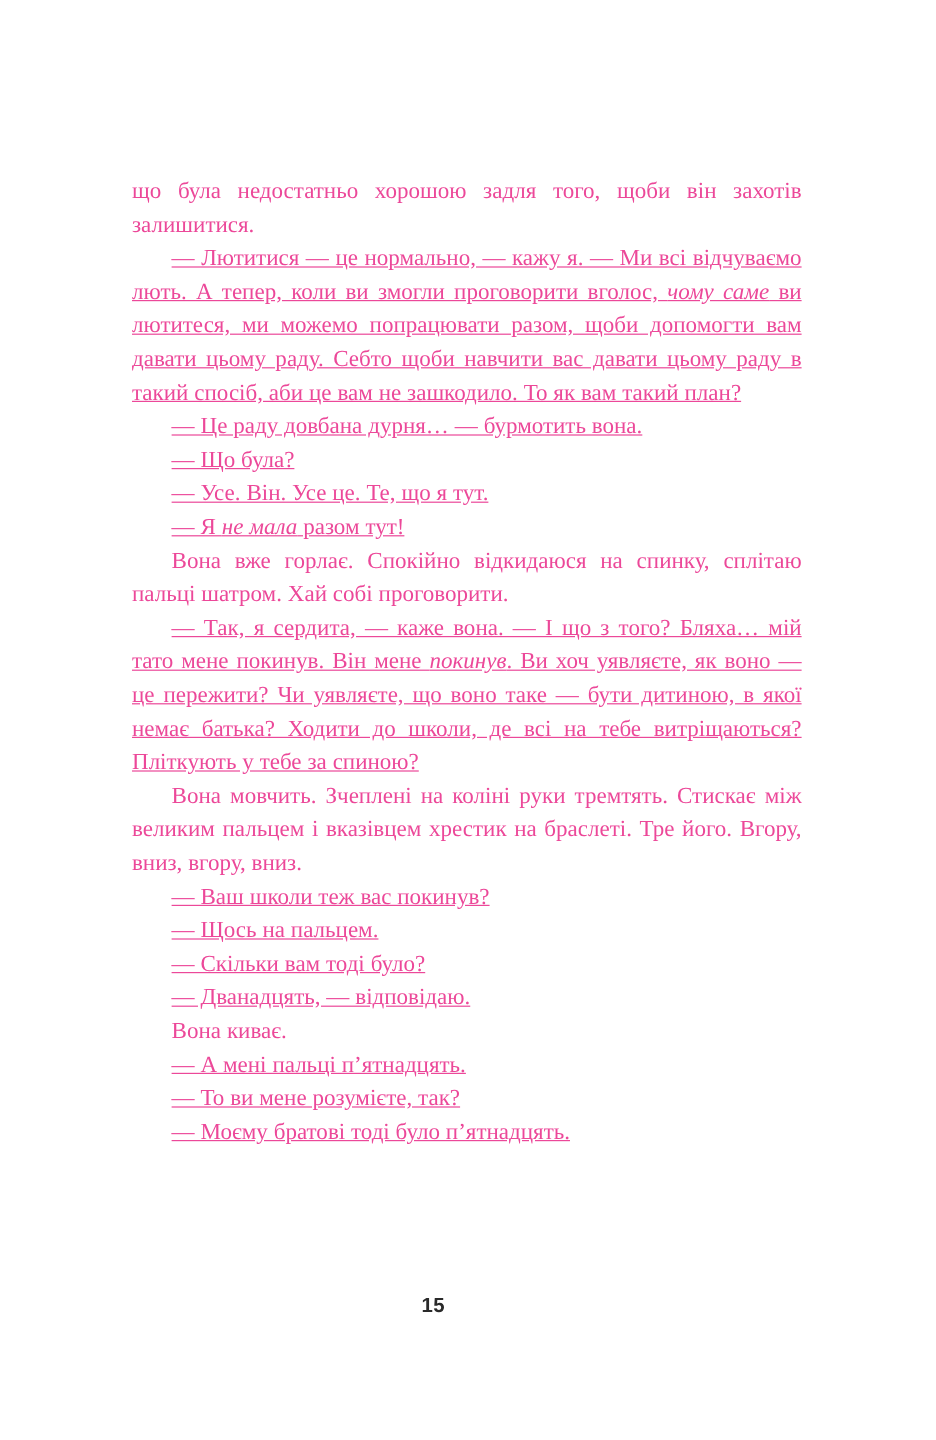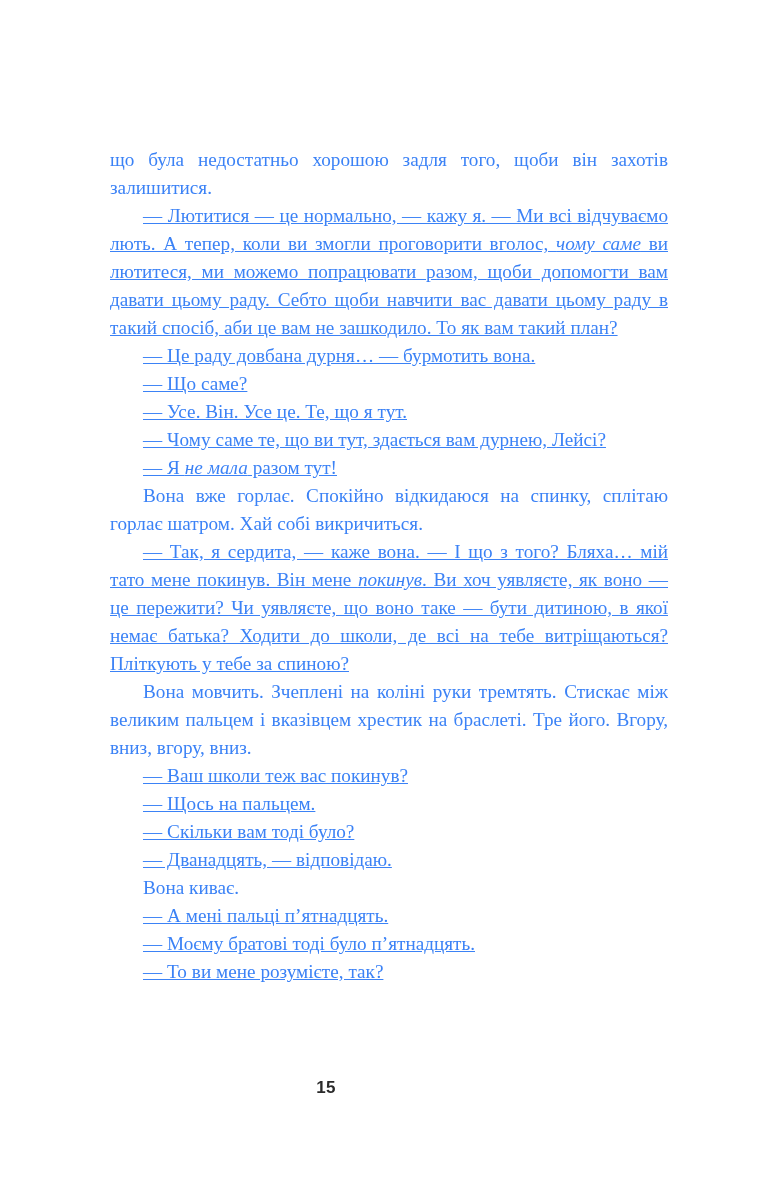--- a/index.html
+++ b/index.html
@@ -23,21 +23,21 @@
     left: 110px;
     top: 146px;
     width: 558px;
   }
 
   
   .para {
     font-family: "Liberation Serif", "DejaVu Serif", serif;
     font-size: 19.2px;
     line-height: 28px;
-    color: #3b82f6;
+    color: #ec4899;
     text-align: justify;
     text-justify: inter-word;
     margin: 0;
     padding: 0;
     hyphens: manual;
     -webkit-hyphens: manual;
     word-spacing: 0.1px;
   }
 
   
@@ -75,43 +75,43 @@
     position: absolute;
     left: 0;
     top: 1078px;
     width: 652px;
     text-align: center;
     font-family: "Liberation Sans", "DejaVu Sans", sans-serif;
     font-size: 17px;
     font-weight: 600;
     letter-spacing: 0.2px;
     color: #2a2a2a;
+    padding-left: 35px;
   }
 </style>
 </head>
 <body>
 
 <div class="page">
 
   <div class="text-block">
       <p class="para continued no-stretch"><span>що була недостатньо хорошою задля того, щоби він захотів залишитися.</span></p>
       <p class="para dialogue no-stretch"><span>— Лютитися — це нормально, — кажу я. — Ми всі відчуваємо лють. А тепер, коли ви змогли проговорити вголос, </span><em>чому саме</em><span> ви лютитеся, ми можемо попрацювати разом, щоби допомогти вам давати цьому раду. Себто щоби навчити вас давати цьому раду в такий спосіб, аби це вам не зашкодило. То як вам такий план?</span></p>
       <p class="para dialogue no-stretch"><span>— Це раду довбана дурня… — бурмотить вона.</span></p>
-      <p class="para dialogue no-stretch"><span>— Що саме?</span></p>
+      <p class="para dialogue no-stretch"><span>— Що була?</span></p>
       <p class="para dialogue no-stretch"><span>— Усе. Він. Усе це. Те, що я тут.</span></p>
-      <p class="para dialogue no-stretch"><span>— Чому саме те, що ви тут, здається вам дурнею, Лейсі?</span></p>
       <p class="para dialogue no-stretch"><span>— Я </span><em>не мала</em><span> разом тут!</span></p>
-      <p class="para indented no-stretch"><span>Вона вже горлає. Спокійно відкидаюся на спинку, сплітаю горлає шатром. Хай собі викричиться.</span></p>
+      <p class="para indented no-stretch"><span>Вона вже горлає. Спокійно відкидаюся на спинку, сплітаю пальці шатром. Хай собі проговорити.</span></p>
       <p class="para dialogue no-stretch"><span>— Так, я сердита, — каже вона. — І що з того? Бляха… мій тато мене покинув. Він мене </span><em>покинув</em><span>. Ви хоч уявляєте, як воно — це пережити? Чи уявляєте, що воно таке — бути дитиною, в якої немає батька? Ходити до школи, де всі на тебе витріщаються? Пліткують у тебе за спиною?</span></p>
       <p class="para indented no-stretch"><span>Вона мовчить. Зчеплені на коліні руки тремтять. Стискає між великим пальцем і вказівцем хрестик на браслеті. Тре його. Вгору, вниз, вгору, вниз.</span></p>
       <p class="para dialogue no-stretch"><span>— Ваш школи теж вас покинув?</span></p>
       <p class="para dialogue no-stretch"><span>— Щось на пальцем.</span></p>
       <p class="para dialogue no-stretch"><span>— Скільки вам тоді було?</span></p>
       <p class="para dialogue no-stretch"><span>— Дванадцять, — відповідаю.</span></p>
       <p class="para indented no-stretch"><span>Вона киває.</span></p>
       <p class="para dialogue no-stretch"><span>— А мені пальці п’ятнадцять.</span></p>
+      <p class="para dialogue no-stretch"><span>— То ви мене розумієте, так?</span></p>
       <p class="para dialogue no-stretch"><span>— Моєму братові тоді було п’ятнадцять.</span></p>
-      <p class="para dialogue no-stretch"><span>— То ви мене розумієте, так?</span></p>
     </div>
 
   <div class="folio">15</div>
 
 </div>
 
 </body></html>

